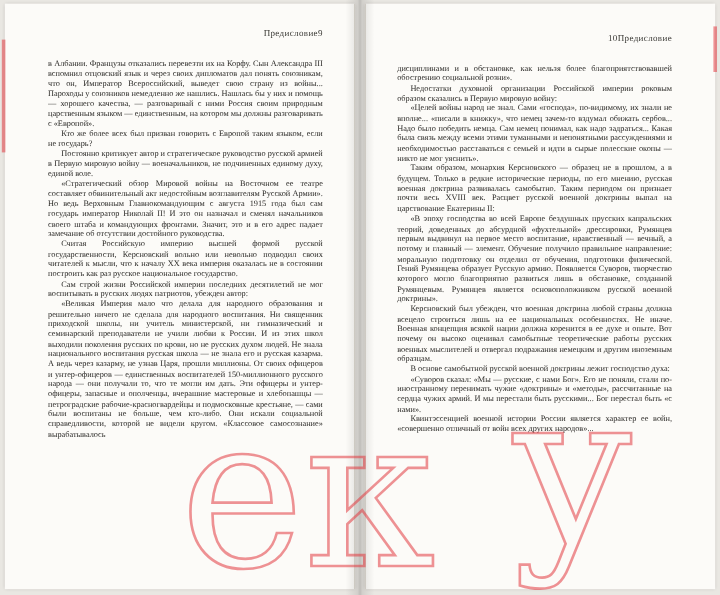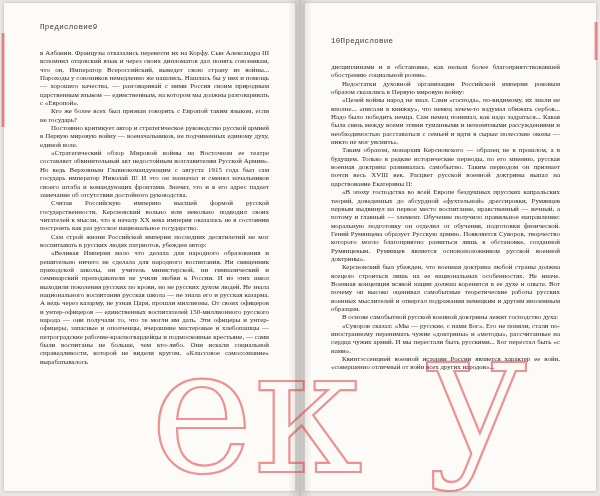--- a/index.html
+++ b/index.html
@@ -11,31 +11,30 @@
   .spread{position:relative;width:600px;height:496px;}
   .page{
     position:absolute;top:3px;height:488px;width:292px;
     background:#fcfbf8;
     box-shadow:0 0 3px rgba(0,0,0,0.22);
     box-sizing:border-box;
     overflow:hidden;
     color:#2b2a27;
   }
   .page.left{left:4px;padding:20px 26px 8px 36px;border-right:1px solid #dedad2;}
-  .page.right{left:304px;padding:34px 36px 8px 26px;border-left:1px solid #dedad2;}
+  .page.right{left:304px;padding:24px 36px 8px 26px;border-left:1px solid #dedad2;}
   .gutter{
     position:absolute;left:288px;top:0;width:24px;height:496px;
     background:linear-gradient(90deg,rgba(0,0,0,0) 0%,rgba(0,0,0,0.10) 42%,rgba(0,0,0,0.18) 50%,rgba(0,0,0,0.10) 58%,rgba(0,0,0,0) 100%);
     pointer-events:none;z-index:3;
   }
   .page-header{
-    display:flex;justify-content:flex-start;
+    display:flex;justify-content:flex-end;
     font-size:7.5px;color:#3a3935;margin-bottom:18px;
     letter-spacing:0.3px;
-    font-family:Liberation Mono, monospace;
   }
   .page-body{
     font-size:6.9px;line-height:8.35px;
     text-align:justify;
   }
   .page-body p{margin:0;text-indent:11px;}
   .page-body p.cont{text-indent:0;}
   .wm{
     position:absolute;inset:0;width:600px;height:496px;
     pointer-events:none;z-index:5;

